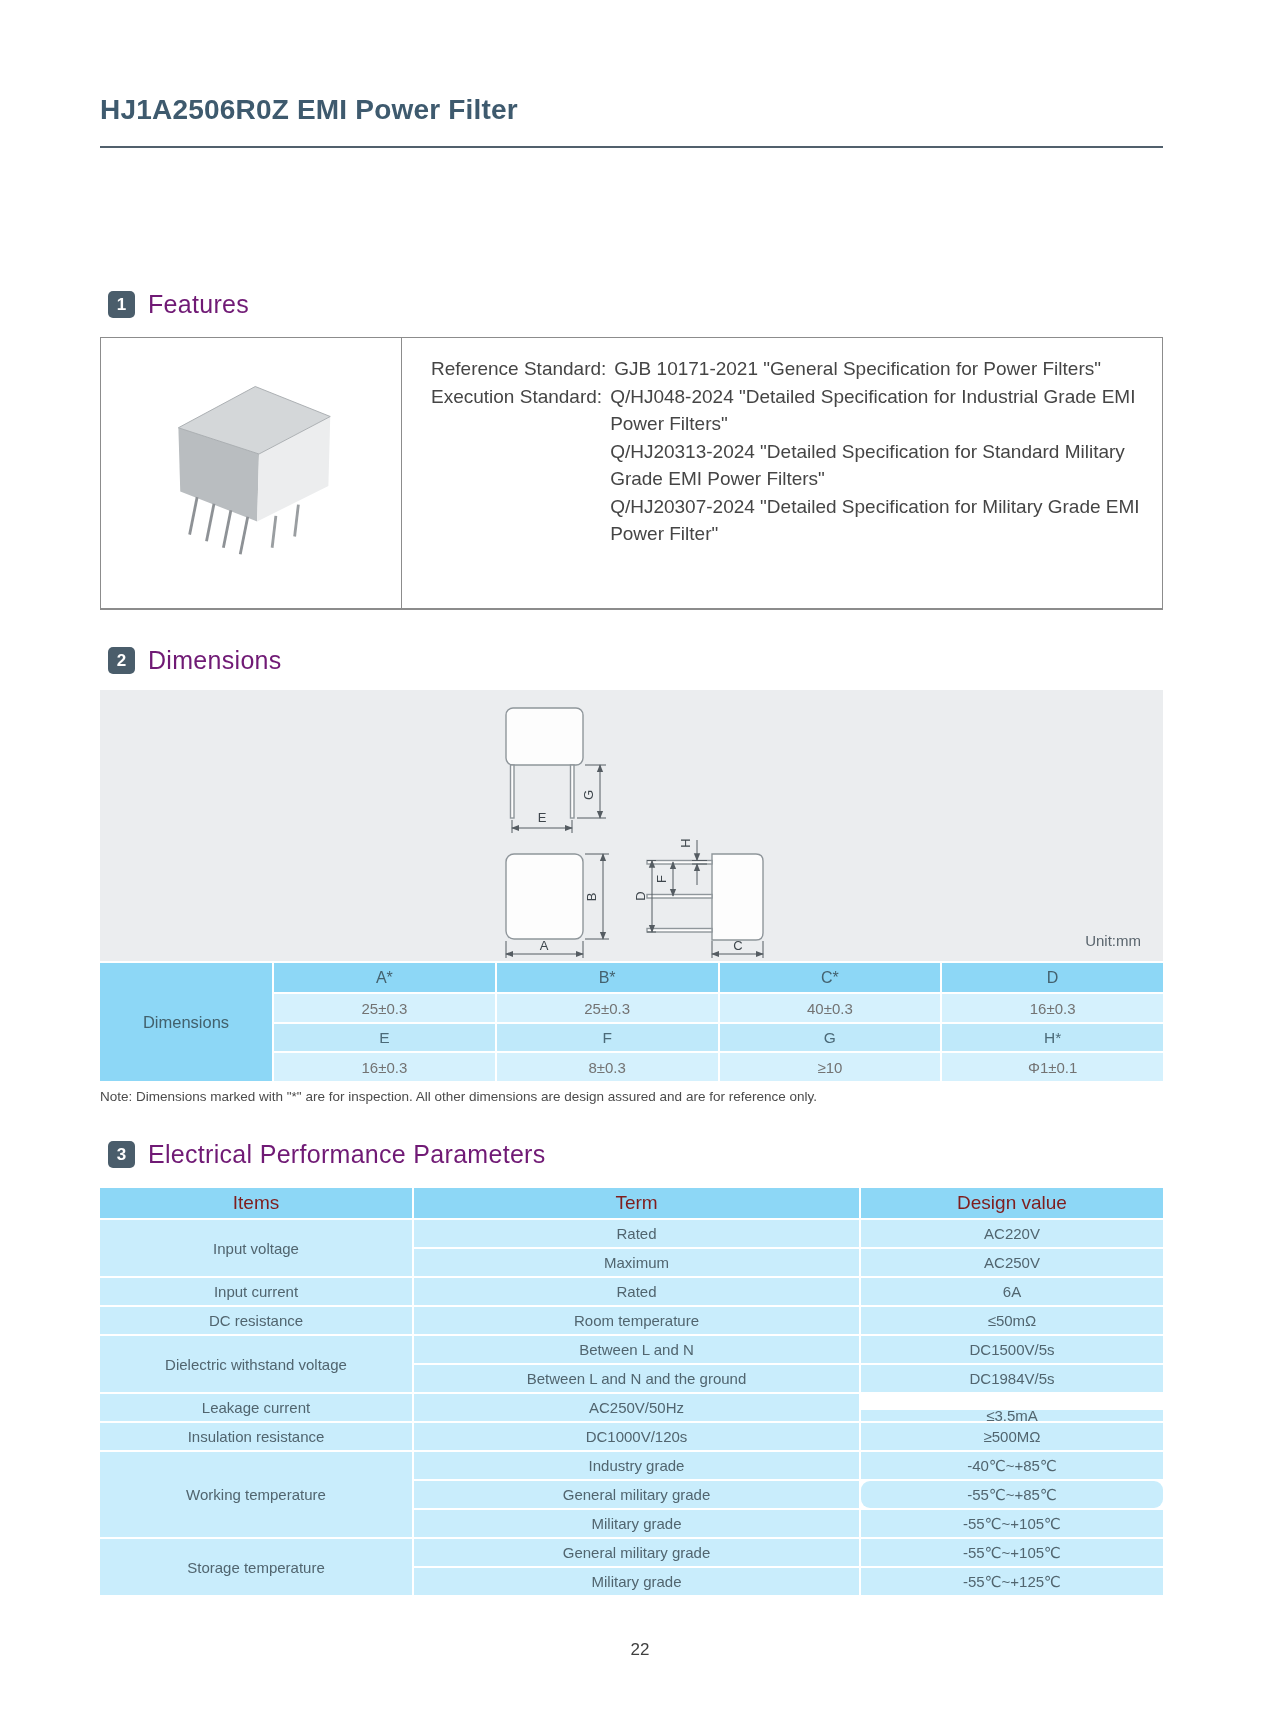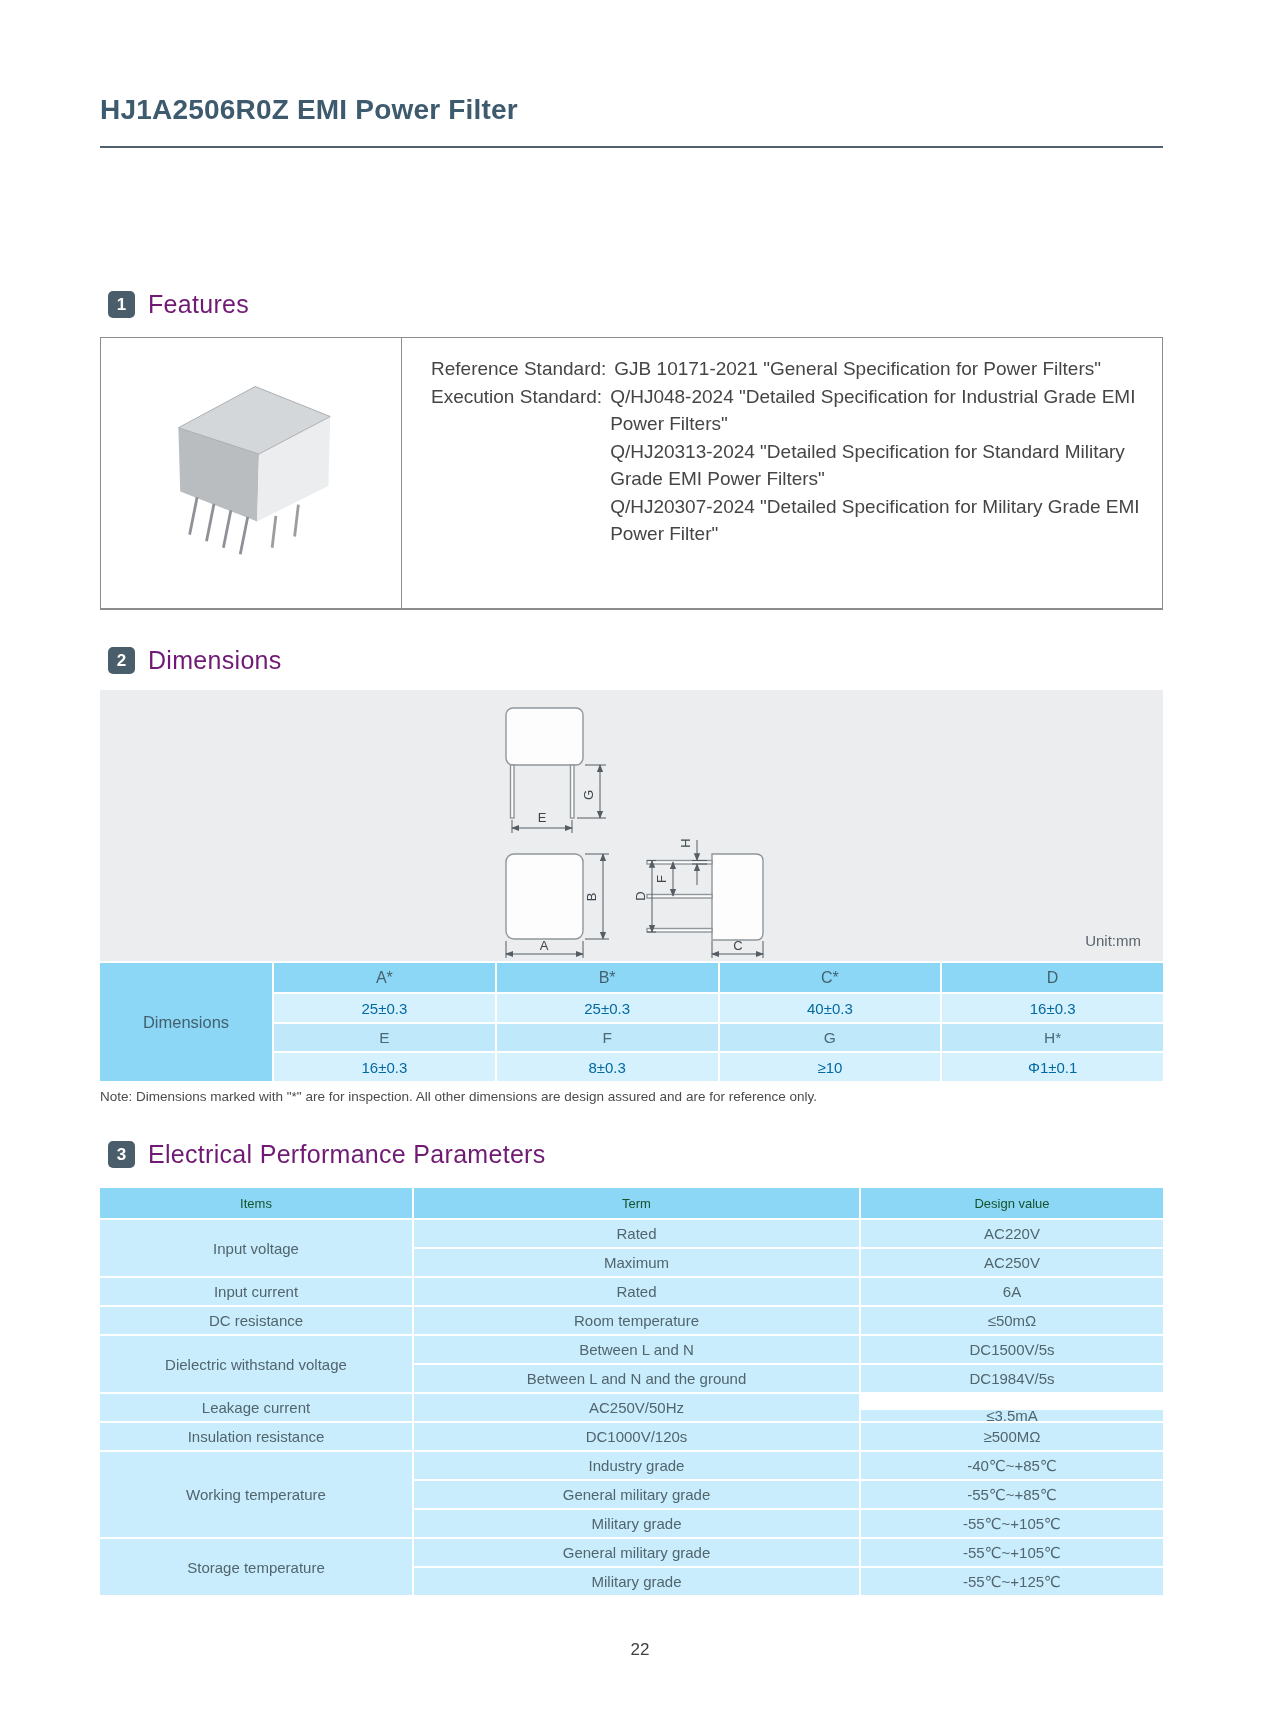--- a/index.html
+++ b/index.html
@@ -25,32 +25,32 @@
   .feat-label{white-space:nowrap;margin-right:8px;}
   .feat-val{width:592px;}
 
   .diagram-panel{position:absolute;left:100px;top:690px;width:1063px;height:271px;background:#ebedef;}
   .unit-label{position:absolute;right:22px;bottom:12px;font-size:15px;color:#5a656d;}
 
   .dims-table{position:absolute;left:100px;top:963px;width:1063px;display:grid;
               grid-template-columns:172px 1fr 1fr 1fr 1fr;grid-template-rows:29px 28px 27px 28px;
               gap:2px;}
   .dc{display:flex;align-items:center;justify-content:center;background:#d5f1fd;
-      color:#0369a1;font-size:15px;}
+      color:#737373;font-size:15px;}
   .dc.side{background:#8dd7f6;font-size:16.5px;color:#42616d;}
   .dc.h1{background:#8dd7f6;font-size:16px;color:#44626f;}
   .dc.h2{background:#bfe9fa;font-size:15.5px;color:#4b6a78;}
 
   .dims-note{position:absolute;left:100px;top:1089px;font-size:13.5px;color:#4b4b4b;}
 
   .elec-table{position:absolute;left:100px;top:1188px;width:1063px;display:grid;
               grid-template-columns:312px 1fr 302px;grid-template-rows:30px repeat(13,27px);gap:2px;}
   .ec{display:flex;align-items:center;justify-content:center;background:#c9edfc;
       color:#51656f;font-size:15px;}
-  .ec.hdr{background:#8dd7f6;color:#14532d;font-size:13px;}
+  .ec.hdr{background:#8dd7f6;color:#7f1d1d;font-size:19px;}
 
   .page-num{position:absolute;left:0;top:1640px;width:100%;text-align:center;
             font-size:17px;color:#3f3f3f;}
 
   svg text{font-family:"Liberation Sans","DejaVu Sans",sans-serif;}
 </style>
 </head>
 <body>
 
 <div class="page">
@@ -224,21 +224,21 @@
     <div class="ec" style="grid-area:8/3;margin-top:16px;">≤3.5mA</div>
 
     <div class="ec" style="grid-area:9/1;">Insulation resistance</div>
     <div class="ec" style="grid-area:9/2;">DC1000V/120s</div>
     <div class="ec" style="grid-area:9/3;">≥500MΩ</div>
 
     <div class="ec" style="grid-row:10/span 3;grid-column:1;">Working temperature</div>
     <div class="ec" style="grid-area:10/2;">Industry grade</div>
     <div class="ec" style="grid-area:10/3;">-40℃~+85℃</div>
     <div class="ec" style="grid-area:11/2;">General military grade</div>
-    <div class="ec" style="grid-area:11/3;">-55℃~+85℃</div>
+    <div class="ec" style="grid-area:11/3;border-radius:9px;">-55℃~+85℃</div>
     <div class="ec" style="grid-area:12/2;">Military grade</div>
     <div class="ec" style="grid-area:12/3;">-55℃~+105℃</div>
 
     <div class="ec" style="grid-row:13/span 2;grid-column:1;">Storage temperature</div>
     <div class="ec" style="grid-area:13/2;">General military grade</div>
     <div class="ec" style="grid-area:13/3;">-55℃~+105℃</div>
     <div class="ec" style="grid-area:14/2;">Military grade</div>
     <div class="ec" style="grid-area:14/3;">-55℃~+125℃</div>
   </div>
 

